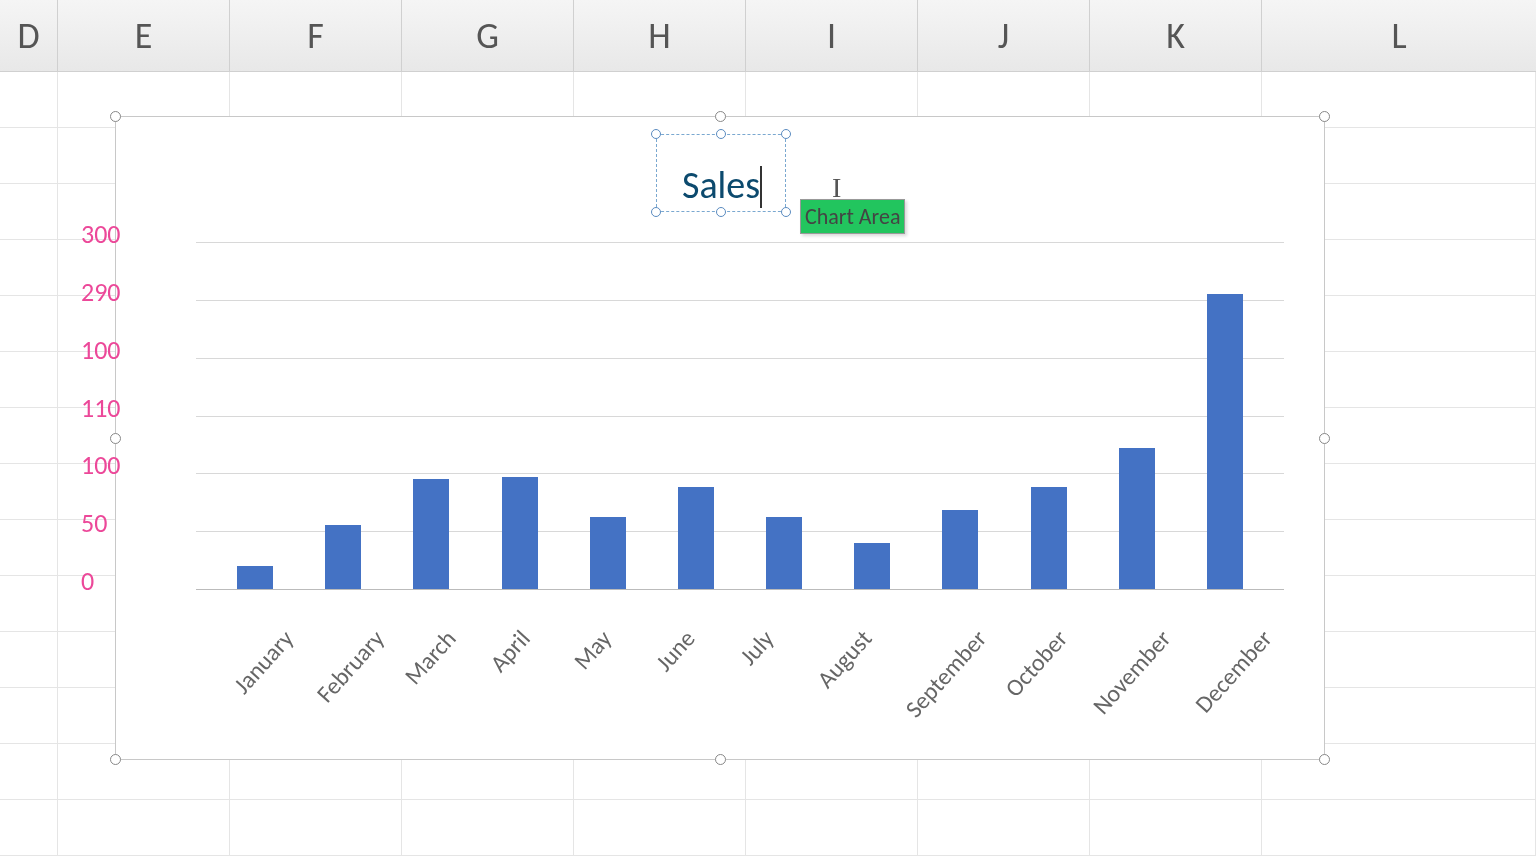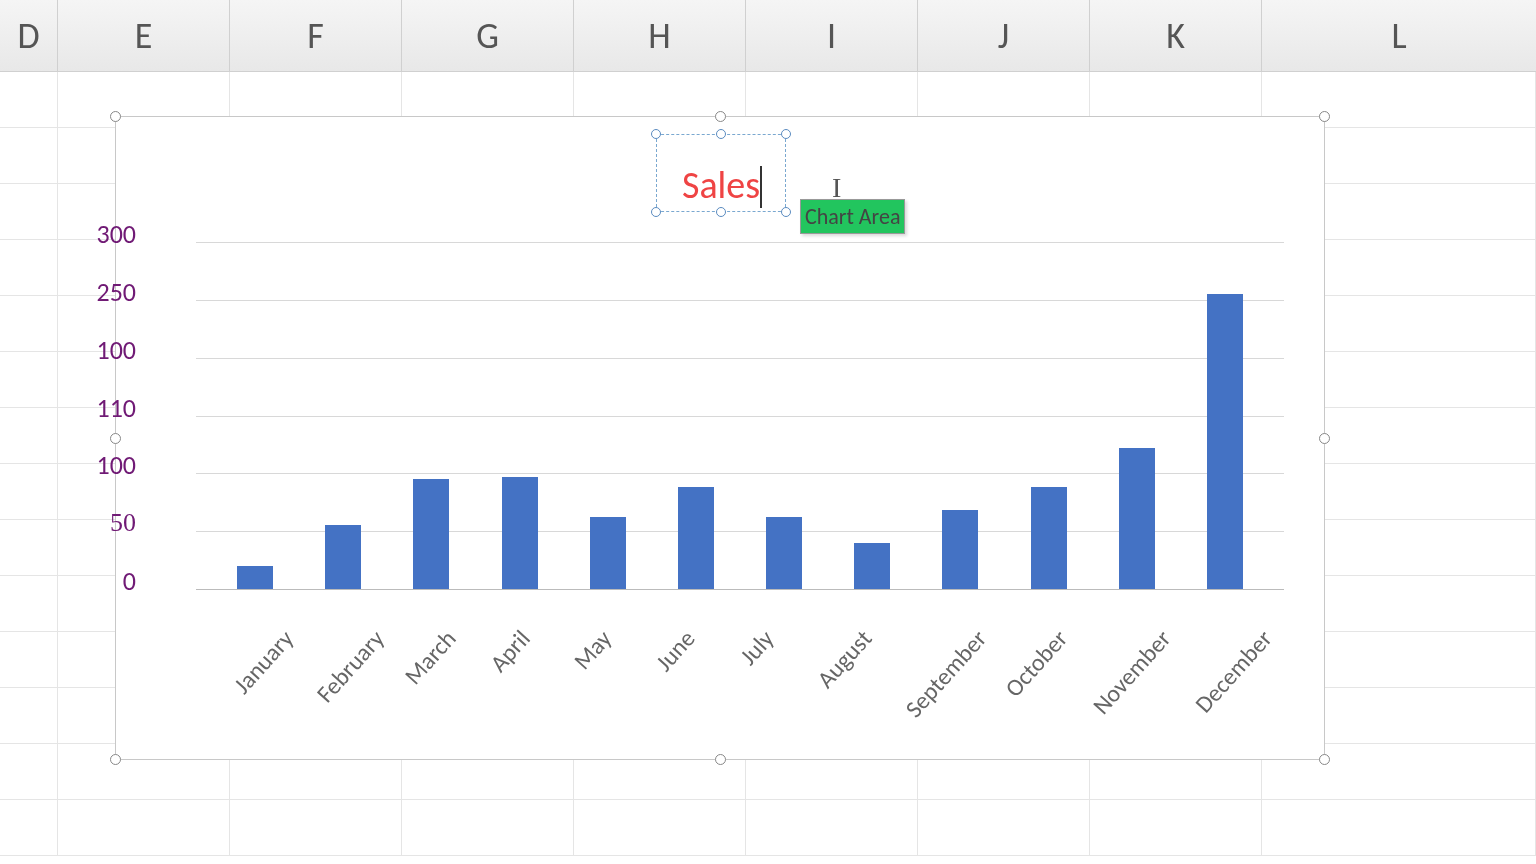--- a/index.html
+++ b/index.html
@@ -91,21 +91,21 @@
       left: 540px;
       width: 130px;
       height: 78px;
       border: 1.5px dashed #7aa8d0;
       display: flex;
       align-items: center;
       justify-content: center;
     }
     .chart-title {
       font-size: 38px;
-      color: #ef4444;
+      color: #0c4a6e;
       position: relative;
       margin-top: 23px;
     }
     .title-cursor {
       position: absolute;
       right: -2px;
       top: 4px;
       width: 2px;
       height: 42px;
       background: #333;
@@ -161,23 +161,22 @@
     .y-axis {
       position: absolute;
       top: 117px;
       left: 20px;
       height: 347px;
     }
     .y-label {
       position: absolute;
       right: 0;
       font-size: 26px;
-      color: #701a75;
+      color: #ec4899;
       transform: translateY(-50%);
-      text-align: right;
       width: 55px;
     }
     
     
     .gridline {
       position: absolute;
       left: 0;
       right: 0;
       height: 1px;
       background: #d8d8d8;
@@ -425,25 +424,25 @@
     <div class="title-handle bm"></div>
     <span class="chart-title">Sales<span class="title-cursor"></span></span>
   </div>
 
   <div class="text-cursor">I</div>
 
   <div class="tooltip">Chart Area</div>
 
   <div class="y-axis">
     <div class="y-label" style="top: 0%;">300</div>
-    <div class="y-label" style="top: 16.67%;">250</div>
+    <div class="y-label" style="top: 16.67%;">290</div>
     <div class="y-label" style="top: 33.33%;">100</div>
     <div class="y-label" style="top: 50%;">110</div>
     <div class="y-label" style="top: 66.67%;">100</div>
-    <div class="y-label" style="top: 83.33%; font-family: Liberation Serif, serif;">50</div>
+    <div class="y-label" style="top: 83.33%;">50</div>
     <div class="y-label" style="top: 100%;">0</div>
   </div>
 
   <div class="plot-area">
     <div class="gridline" style="top: 0%;"></div>
     <div class="gridline" style="top: 16.67%;"></div>
     <div class="gridline" style="top: 33.33%;"></div>
     <div class="gridline" style="top: 50%;"></div>
     <div class="gridline" style="top: 66.67%;"></div>
     <div class="gridline" style="top: 83.33%;"></div>

